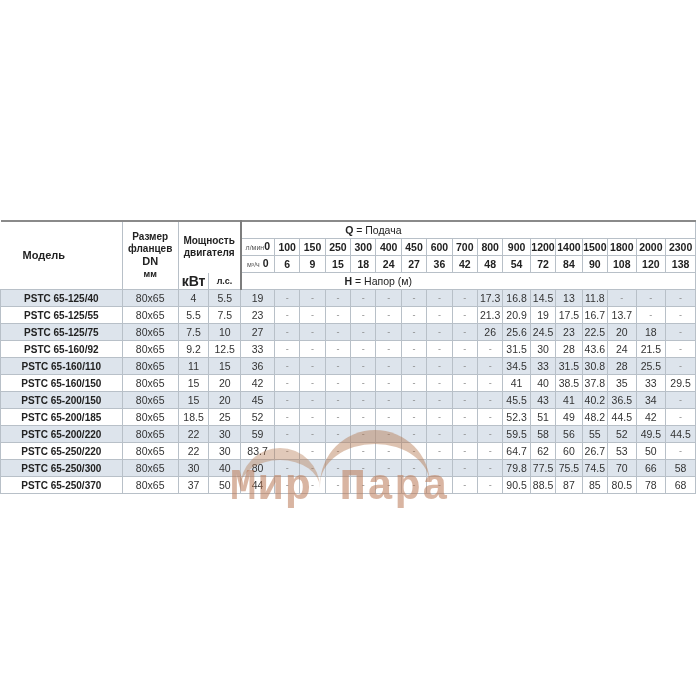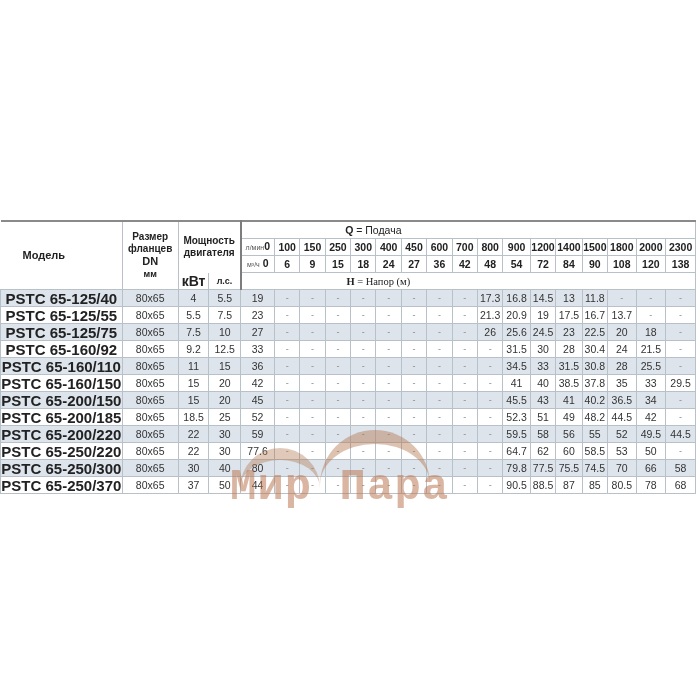--- a/index.html
+++ b/index.html
@@ -9,25 +9,25 @@
                  border-collapse: collapse; table-layout: fixed; font-size: 10.5px; }
     table.spec td, table.spec th { border: 1px solid #b8c0c8; padding: 0; text-align: center;
                  height: 16px; line-height: 15px; white-space: nowrap; overflow: hidden; }
     table.spec { border-top: 2px solid #8a8a8a; border-bottom: 1px solid #8a8a8a; }
     th { font-weight: bold; color: #222; background: #fff; }
     .h-model { font-size: 11px; text-align: left !important; padding-left: 22px !important; border-left: none !important; }
     .h-small { font-size: 10px; line-height: 12px !important; margin-top: 32px; }
     .unit-lbl { font-size: 7px; font-weight: normal; color: #555; }
     .qhead { text-align: center; padding-right: 190px !important; font-weight: normal; font-size: 10.5px; }
     .qhead b, .hhead b { font-weight: bold; }
-    .hhead { text-align: center; padding-right: 180px !important; font-weight: normal; font-size: 10.5px; font-family: Liberation Serif, serif; }
+    .hhead { text-align: center; padding-right: 180px !important; font-weight: normal; font-size: 10.5px; }
     .flow-row th { font-weight: bold; font-size: 10.5px; border-top: none; border-bottom: none; }
     tr.q-l th { border-bottom: none; }
     tr.q-m th { border-top: none; }
-    td.model { text-align: left; padding-left: 2px; font-weight: bold; color: #222; font-size: 15px; border-left: none; }
+    td.model { text-align: left; padding-left: 2px; font-weight: bold; color: #222; font-size: 10px; border-left: none; }
     td.thick-l { border-left: 2px solid #7d7d7d; }
     td.dash { color: #888; font-size: 9px; }
     tr.odd td { background: #dde4ec; }
     tr.even td { background: #ffffff; }
     .watermark { position: absolute; left: 230px; top: 430px; width: 260px; height: 80px;
                  pointer-events: none; }
     .wm-arc { position: absolute; left: 90px; top: 0; width: 110px; height: 60px;
               border-top: 14px solid rgba(180,120,80,0.45); border-radius: 60px 60px 0 0; }
     .wm-arc2 { position: absolute; left: 10px; top: 18px; width: 80px; height: 50px;
                border-top: 12px solid rgba(180,120,80,0.4); border-radius: 50px 50px 0 0; }
@@ -206,21 +206,21 @@
         <td class="dash">-</td>
         <td class="dash">-</td>
         <td class="dash">-</td>
         <td class="dash">-</td>
         <td class="dash">-</td>
         <td class="dash">-</td>
         <td class="dash">-</td>
         <td>31.5</td>
         <td>30</td>
         <td>28</td>
-        <td>30.4</td>
+        <td>43.6</td>
         <td>24</td>
         <td>21.5</td>
         <td class="dash">-</td>
       </tr>
       <tr class="odd">
         <td class="model">PSTC 65-160/110</td>
         <td>80x65</td>
         <td>11</td>
         <td>15</td>
         <td class="thick-l">36</td>
@@ -331,34 +331,34 @@
         <td>55</td>
         <td>52</td>
         <td>49.5</td>
         <td>44.5</td>
       </tr>
       <tr class="even">
         <td class="model">PSTC 65-250/220</td>
         <td>80x65</td>
         <td>22</td>
         <td>30</td>
-        <td class="thick-l">77.6</td>
+        <td class="thick-l">83.7</td>
         <td class="dash">-</td>
         <td class="dash">-</td>
         <td class="dash">-</td>
         <td class="dash">-</td>
         <td class="dash">-</td>
         <td class="dash">-</td>
         <td class="dash">-</td>
         <td class="dash">-</td>
         <td class="dash">-</td>
         <td>64.7</td>
         <td>62</td>
         <td>60</td>
-        <td>58.5</td>
+        <td>26.7</td>
         <td>53</td>
         <td>50</td>
         <td class="dash">-</td>
       </tr>
       <tr class="odd">
         <td class="model">PSTC 65-250/300</td>
         <td>80x65</td>
         <td>30</td>
         <td>40</td>
         <td class="thick-l">80</td>

